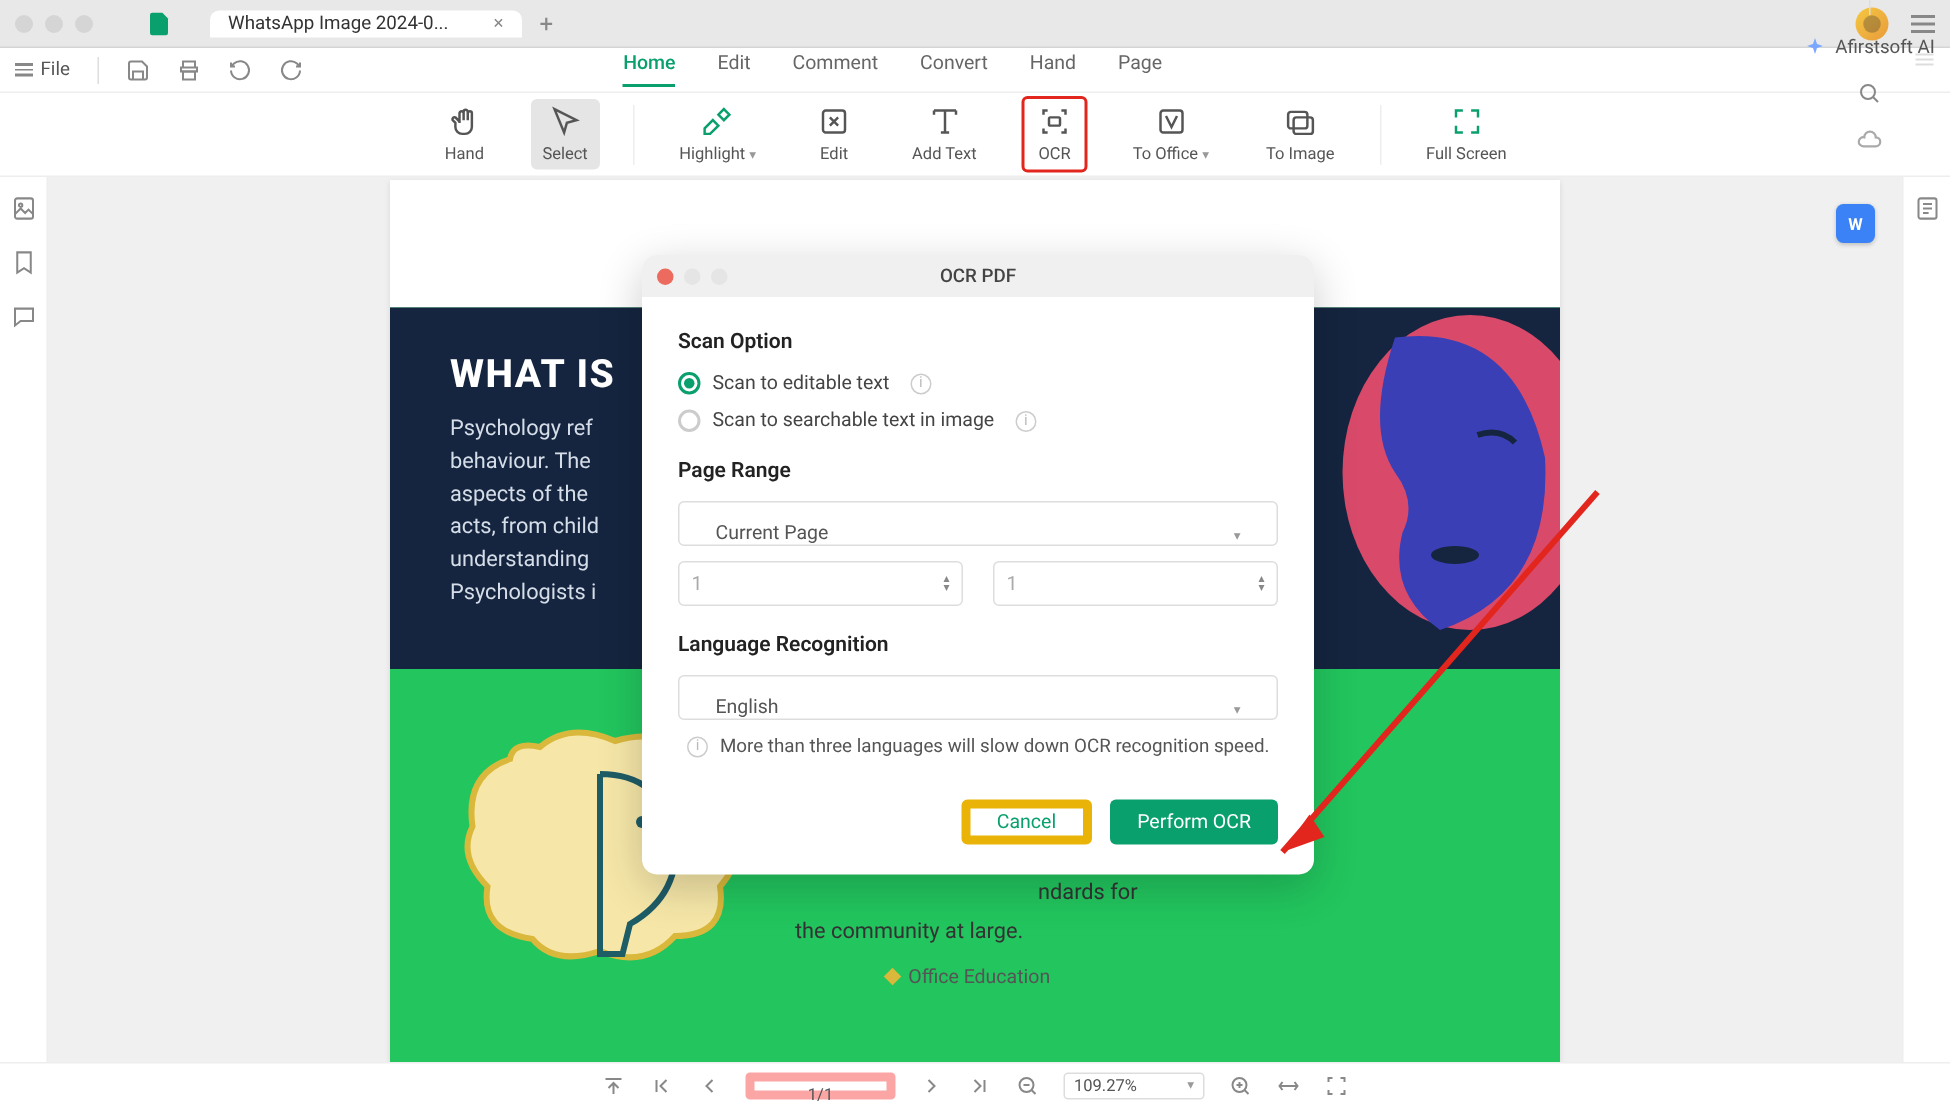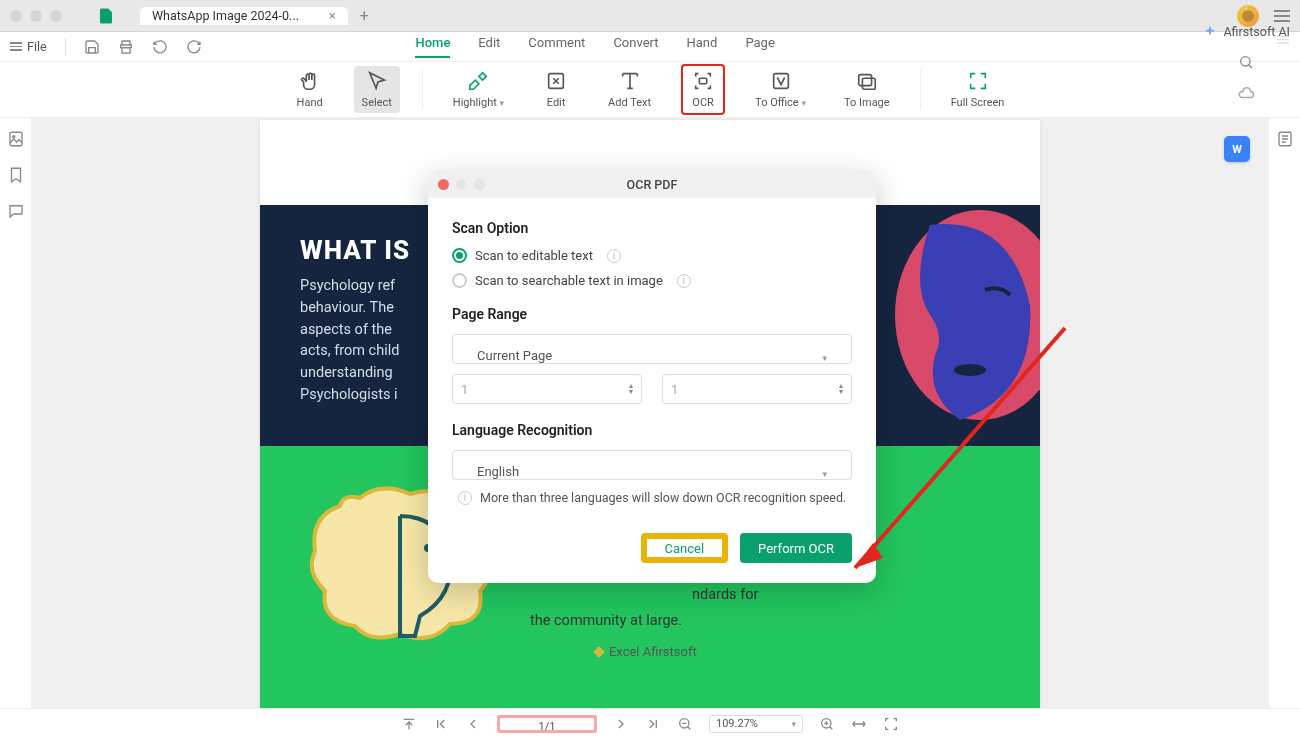--- a/index.html
+++ b/index.html
@@ -57,21 +57,21 @@
   .face-illus { position:absolute; right:-10px; top:-10px; width:220px; height:240px; }
   .page-bottom { padding: 30px 40px; display:flex; gap:30px; }
   .brain-illus { width:200px; height:170px; flex-shrink:0; }
   .page-bottom-text p { font-size:14.5px; color:#333; line-height:1.5; }
   .excel-badge { text-align:center; margin-top:12px; font-size:13px; color:#555; }
   .floating-badge { position:absolute; right:18px; top:18px; width:26px; height:26px; background:#3b82f6; border-radius:5px; display:flex; align-items:center; justify-content:center; color:#fff; font-size:11px; font-weight:700; box-shadow:0 1px 3px rgba(0,0,0,.2);}
   
   
   .bottombar { height:30px; background:#fff; border-top:1px solid #eee; display:flex; align-items:center; justify-content:center; gap:16px; }
   .bb-icon { width:16px; height:16px; color:#888; cursor:pointer; }
-  .page-box { width:100px; height:18px; border:3px solid #fca5a5; border-radius:3px; font-size:11px; text-align:center; line-height:18px; color:#555; }
+  .page-box { width:100px; height:18px; border:6px solid #fca5a5; border-radius:3px; font-size:11px; text-align:center; line-height:18px; color:#555; }
   .zoom-box { width:94px; height:18px; border:1px solid #ddd; border-radius:3px; font-size:11px; padding:0 6px; display:flex; align-items:center; justify-content:space-between; color:#555; }
   
   
   .dialog { position:absolute; left:428px; top:170px; width:448px; background:#fff; border-radius:10px; box-shadow: 0 8px 30px rgba(0,0,0,0.2); overflow:hidden; }
   .dialog-header { height:28px; background:#f0f0f0; display:flex; align-items:center; padding:0 10px; position:relative; }
   .dlg-traffic { display:flex; gap:7px; }
   .dlg-dot { width:11px; height:11px; border-radius:50%; }
   .dlg-title { position:absolute; left:0; right:0; text-align:center; font-size:12.5px; color:#444; font-weight:500; }
   .dialog-body { padding: 18px 24px 20px 24px; }
   .section-title { font-size:14px; font-weight:600; color:#222; margin-bottom:12px; margin-top: 4px;}
@@ -307,21 +307,21 @@
  Psychology
 velopment
 elps in
  mind
 ndards for</p>
           <p style="margin-top:4px;">the community at large.</p>
           <div class="excel-badge">
             <svg width="14" height="14" viewBox="0 0 24 24" style="vertical-align:middle">
                 <path fill="#d9b83c" d="M12 2l10 10-10 10L2 12z"></path>
               </svg>
-            <span>Excel Afirstsoft</span>
+            <span>Office Education</span>
           </div>
         </div>
       </div>
     </div>
     <div class="floating-badge">W</div>
   </div>
   <div class="right-rail">
     <svg class="rail-icon" viewBox="0 0 24 24" fill="none" stroke="currentColor" stroke-width="1.8">
         <rect x="4" y="3" width="16" height="18" rx="2"></rect>
         <path d="M8 8h8M8 12h8M8 16h5"></path>

